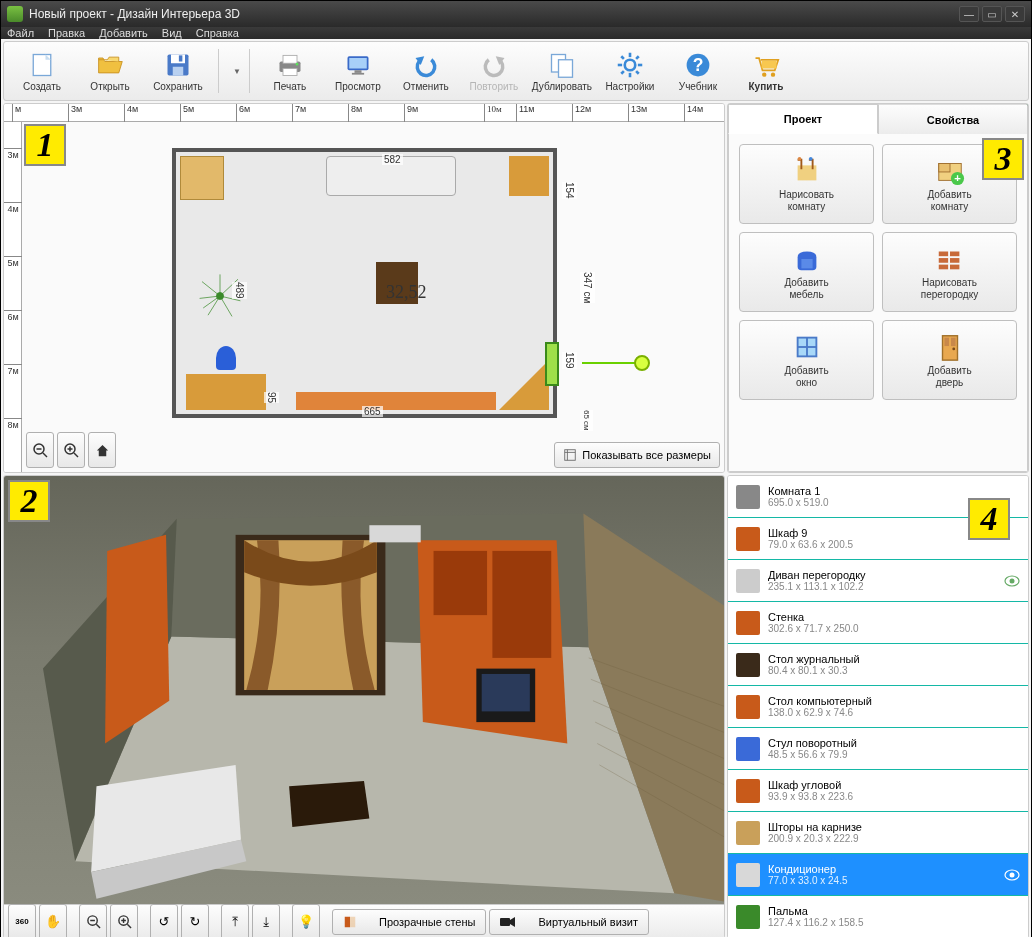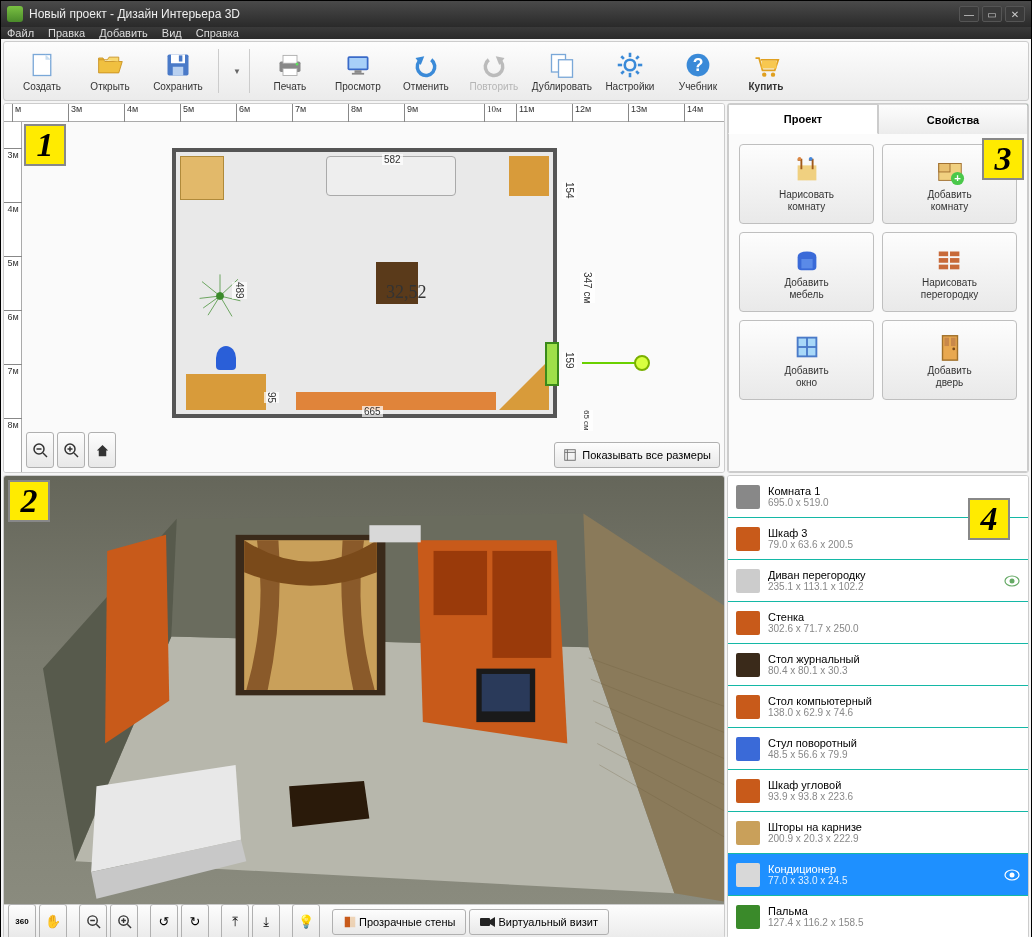--- a/index.html
+++ b/index.html
@@ -29,21 +29,21 @@
 .canvas2d { flex: 1; background: #fafafa; position: relative; }
 .room-outline { position: absolute; left: 150px; top: 26px; width: 385px; height: 270px; background: #e9e9e9; border: 4px solid #555; }
 .dim-label { position: absolute; font-size: 10px; color: #333; background: rgba(255,255,255,0.7); padding: 0 2px; }
 .area-label { position: absolute; left: 320px; top: 160px; font-size: 18px; font-family: Georgia, serif; color: #333; margin-left: 44px; }
 .floor-controls { position: absolute; bottom: 4px; left: 4px; display: flex; gap: 3px; }
 .small-btn { width: 28px; height: 36px; background: linear-gradient(#fdfdfd,#e8e8e8); border: 1px solid #b0b0b0; border-radius: 3px; display: flex; align-items: center; justify-content: center; font-size: 13px; cursor: pointer; text-align: center; }
 .show-dims { position: absolute; bottom: 4px; right: 4px; height: 26px; padding: 0 8px; background: linear-gradient(#fdfdfd,#e8e8e8); border: 1px solid #b0b0b0; border-radius: 3px; display: flex; align-items: center; font-size: 11px; gap: 5px; cursor: pointer; }
 .view3d-panel { flex: 1; display: flex; flex-direction: column; }
 .canvas3d { flex: 1; background: linear-gradient(#65665a 0%, #7a7b6e 40%, #8a8b7e 100%); position: relative; }
 .controls3d { height: 34px; display: flex; align-items: center; padding: 0 4px; gap: 3px; background: linear-gradient(#fdfdfd,#ebebeb); border-top: 1px solid #ccc; }
-.wide-btn { height: 26px; padding: 8px 10px; background: linear-gradient(#fdfdfd,#e8e8e8); border: 1px solid #b0b0b0; border-radius: 3px; display: flex; align-items: center; font-size: 11px; gap: 2px; cursor: pointer; }
+.wide-btn { height: 26px; padding: 8px 10px; background: linear-gradient(#fdfdfd,#e8e8e8); border: 1px solid #b0b0b0; border-radius: 3px; display: flex; align-items: center; font-size: 11px; gap: 22px; cursor: pointer; }
 .right-col { width: 302px; display: flex; flex-direction: column; gap: 2px; }
 .tabs-panel { height: 370px; display: flex; flex-direction: column; }
 .tabs-hdr { height: 30px; display: flex; background: #14532d; font-weight: bold; }
 .tab { flex: 1; display: flex; align-items: center; justify-content: center; font-size: 11px; border: 1px solid #ccc; border-bottom: none; background: linear-gradient(#fdfdfd,#ececec); cursor: pointer; }
 .tab.active { background: #fff; border-bottom: 1px solid #fff; position: relative; z-index: 2; }
 .tab:not(.active) { border-top-color: #ddd; }
 .tabs-body { flex: 1; border: 1px solid #ccc; border-top: none; padding: 10px; display: grid; grid-template-columns: 1fr 1fr; grid-auto-rows: 80px; gap: 8px; align-content: start; background: #fbfbfb; }
 .action-btn { background: linear-gradient(#fdfdfd,#e9e9e9); border: 1px solid #bfbfbf; border-radius: 4px; display: flex; flex-direction: column; align-items: center; justify-content: center; font-size: 10px; color: #333; text-align: center; line-height: 1.2; cursor: pointer; padding: 4px; }
 .action-icon { width: 30px; height: 30px; margin-bottom: 3px; }
 .objects-panel { flex: 1; display: flex; flex-direction: column; }
@@ -480,21 +480,21 @@
               <div class="obj-item">
                 <div class="obj-icon" style="background: rgb(136, 136, 136);"></div>
                 <div class="obj-text">
                   <div class="obj-name">Комната 1</div>
                   <div class="obj-dims">695.0 x 519.0</div>
                 </div>
               </div>
               <div class="obj-item">
                 <div class="obj-icon" style="background: rgb(200, 90, 26);"></div>
                 <div class="obj-text">
-                  <div class="obj-name">Шкаф 3</div>
+                  <div class="obj-name">Шкаф 9</div>
                   <div class="obj-dims">79.0 x 63.6 x 200.5</div>
                 </div>
               </div>
               <div class="obj-item">
                 <div class="obj-icon" style="background: rgb(204, 204, 204);"></div>
                 <div class="obj-text">
                   <div class="obj-name">Диван перегородку</div>
                   <div class="obj-dims">235.1 x 113.1 x 102.2</div>
                 </div>
                 <div>

